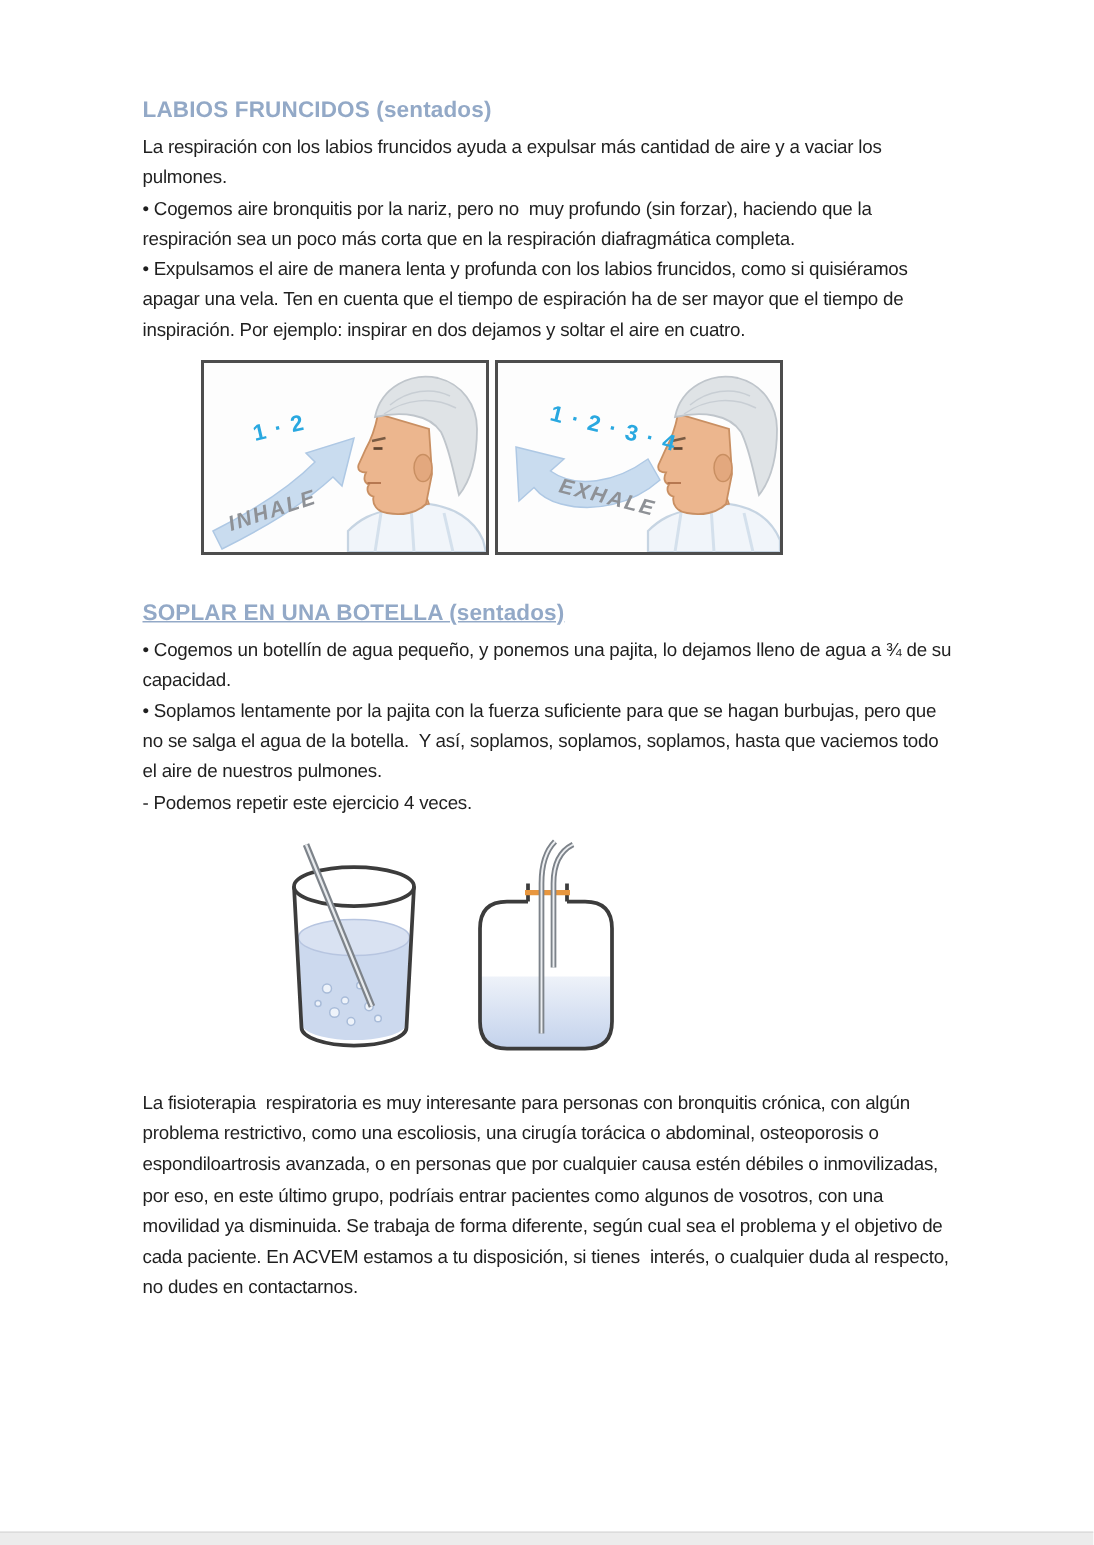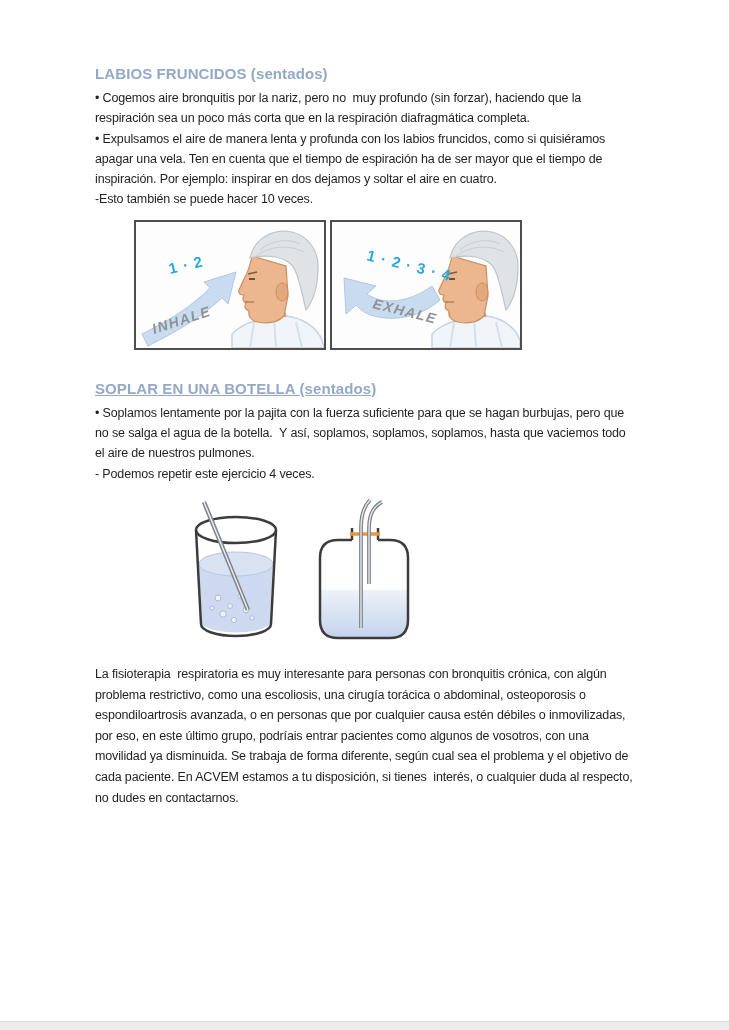--- a/index.html
+++ b/index.html
@@ -46,23 +46,23 @@
     background:#ececec;border-top:1px solid #dcdcdc;
   }
 </style>
 </head>
 <body>
 
 <div class="page">
   <div class="column">
 
     <h2 class="doc-heading">LABIOS FRUNCIDOS (sentados)</h2>
+    <p class="body-text">La respiración con los labios fruncidos ayuda a expulsar más cantidad de aire y a vaciar los pulmones.</p>
     <p class="body-text">• Cogemos aire bronquitis por la nariz, pero no  muy profundo (sin forzar), haciendo que la respiración sea un poco más corta que en la respiración diafragmática completa.</p>
     <p class="body-text">• Expulsamos el aire de manera lenta y profunda con los labios fruncidos, como si quisiéramos apagar una vela. Ten en cuenta que el tiempo de espiración ha de ser mayor que el tiempo de inspiración. Por ejemplo: inspirar en dos dejamos y soltar el aire en cuatro.</p>
-    <p class="body-text">-Esto también se puede hacer 10 veces.</p>
 
     <div class="figure-row">
 
       <div class="figure-frame">
         <svg width="188" height="126" viewBox="0 0 188 126">
 
           <g>
 
             <path d="M96,126 L96,112 C104,104 112,100 124,98 L150,94 C166,96 180,104 186,118 L188,126 Z" fill="#f1f5fa" stroke="#c6d4e2" stroke-width="1.5"></path>
             <path d="M118,100 L114,126 M138,96 L140,126 M160,100 L166,126" stroke="#d4e0ec" stroke-width="2" fill="none"></path>
@@ -118,20 +118,21 @@
                      L14,92 L12,56 L44,64 L35,72
                      C52,84 78,80 100,64 Z" fill="#c9dcef" stroke="#aec8e4" stroke-width="1"></path>
           </g>
           <text x="34" y="38" transform="rotate(14 34 38)" class="count-text">1 · 2 · 3 · 4</text>
           <text x="40" y="86" transform="rotate(14 40 86)" class="breath-label">EXHALE</text>
         </svg>
       </div>
     </div>
 
     <h2 class="doc-heading second">SOPLAR EN UNA BOTELLA (sentados)</h2>
+    <p class="body-text">• Cogemos un botellín de agua pequeño, y ponemos una pajita, lo dejamos lleno de agua a ¾ de su capacidad.</p>
     <p class="body-text">• Soplamos lentamente por la pajita con la fuerza suficiente para que se hagan burbujas, pero que no se salga el agua de la botella.  Y así, soplamos, soplamos, soplamos, hasta que vaciemos todo el aire de nuestros pulmones.</p>
     <p class="body-text">- Podemos repetir este ejercicio 4 veces.</p>
 
     <div class="bottle-figure">
       <svg width="252" height="152" viewBox="0 0 252 152">
         <defs>
           <linearGradient id="waterGrad" x1="0" y1="0" x2="0" y2="1">
             <stop offset="0" stop-color="#eef2f9"></stop>
             <stop offset="1" stop-color="#c3d2ec"></stop>
           </linearGradient>

